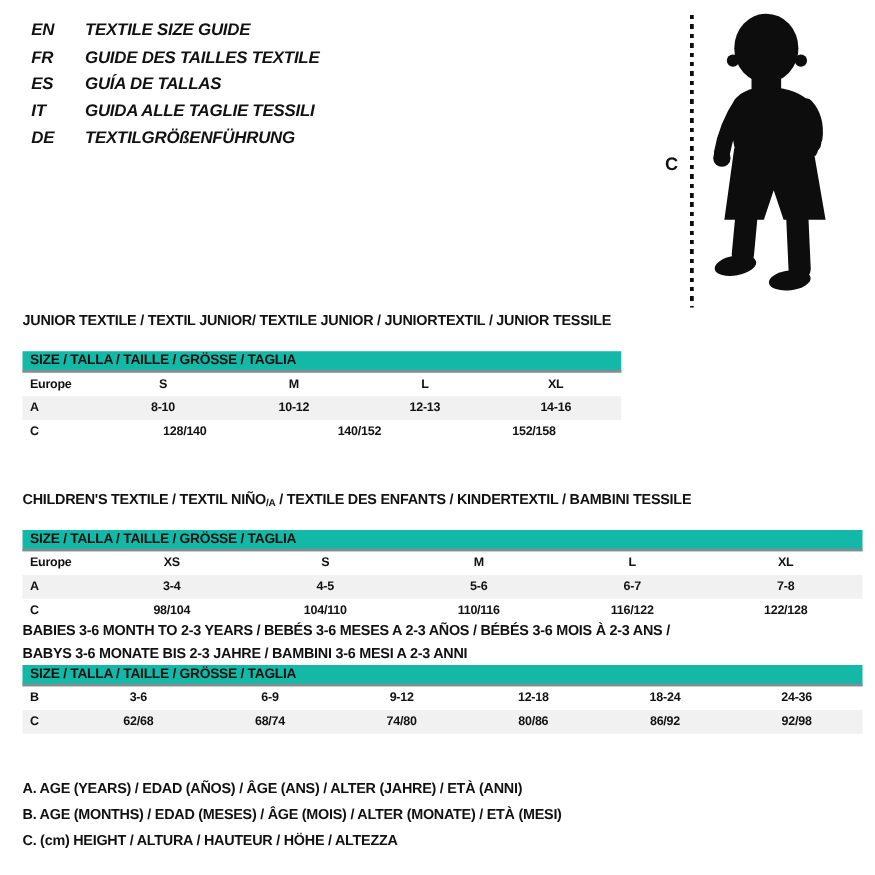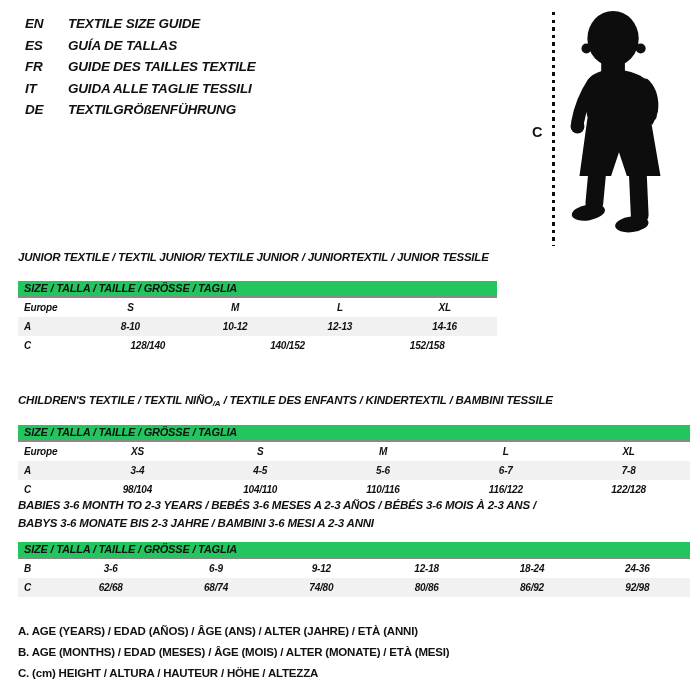--- a/index.html
+++ b/index.html
@@ -13,30 +13,30 @@
   .lang-block{position:absolute;top:13px;left:25px;}
   .lang-row{display:flex;line-height:21.5px;font-size:13.5px;font-style:italic;}
   .lang-code{width:43px;}
   
   .figure-area{position:absolute;left:520px;top:8px;width:180px;height:242px;}
   .dash-line{position:absolute;left:32px;top:4px;width:3px;height:234px;
     background:repeating-linear-gradient(to bottom,#0d0d0d 0 3.5px,transparent 3.5px 7.5px);}
   .c-label{position:absolute;left:12px;top:116px;font-size:14.5px;}
   .figure-svg{position:absolute;left:45px;top:0;width:105px;height:237px;}
   
-  .section{position:absolute;left:18px;font-style:italic;}
+  .section{position:absolute;left:18px;}
   .section-0{top:251px;width:479px;}
   .section-1{top:394px;width:672px;}
   .section-2{top:496px;width:672px;}
   .t-title{font-size:11.5px;line-height:13px;}
   .section-0 .t-title{margin-bottom:17px;}
   .section-1 .t-title{margin-bottom:15px;}
-  .section-2 .t-title{line-height:18px;margin-bottom:10px;}
+  .section-2 .t-title{line-height:18px;}
   .sub{font-size:8px;vertical-align:-2px;}
-  .band{height:15px;line-height:15px;background:#22c55e;border-bottom:2px solid #8a8a8a;
+  .band{height:15px;line-height:15px;background:#14b8a6;border-bottom:2px solid #8a8a8a;
     padding-left:6px;font-size:11px;}
   .t-row{display:flex;height:19px;line-height:19px;font-size:10px;}
   .t-row.shaded{background:#f1f1f1;}
   .row-label{padding-left:6px;box-sizing:border-box;}
   .section-0 .row-label{width:60px;}
   .section-1 .row-label{width:58px;}
   .section-2 .row-label{width:40px;}
   .cell{flex:1;text-align:center;}
   
   .footnotes{position:absolute;left:18px;top:621px;}
@@ -44,26 +44,26 @@
 </style>
 </head>
 <body>
 
 <div class="lang-block" id="lang-block">
     <div class="lang-row">
       <span class="lang-code">EN</span>
       <span class="lang-title">TEXTILE SIZE GUIDE</span>
     </div>
     <div class="lang-row">
+      <span class="lang-code">FR</span>
+      <span class="lang-title">GUIDE DES TAILLES TEXTILE</span>
+    </div>
+    <div class="lang-row">
       <span class="lang-code">ES</span>
       <span class="lang-title">GUÍA DE TALLAS</span>
-    </div>
-    <div class="lang-row">
-      <span class="lang-code">FR</span>
-      <span class="lang-title">GUIDE DES TAILLES TEXTILE</span>
     </div>
     <div class="lang-row">
       <span class="lang-code">IT</span>
       <span class="lang-title">GUIDA ALLE TAGLIE TESSILI</span>
     </div>
     <div class="lang-row">
       <span class="lang-code">DE</span>
       <span class="lang-title">TEXTILGRÖßENFÜHRUNG</span>
     </div>
   </div>

